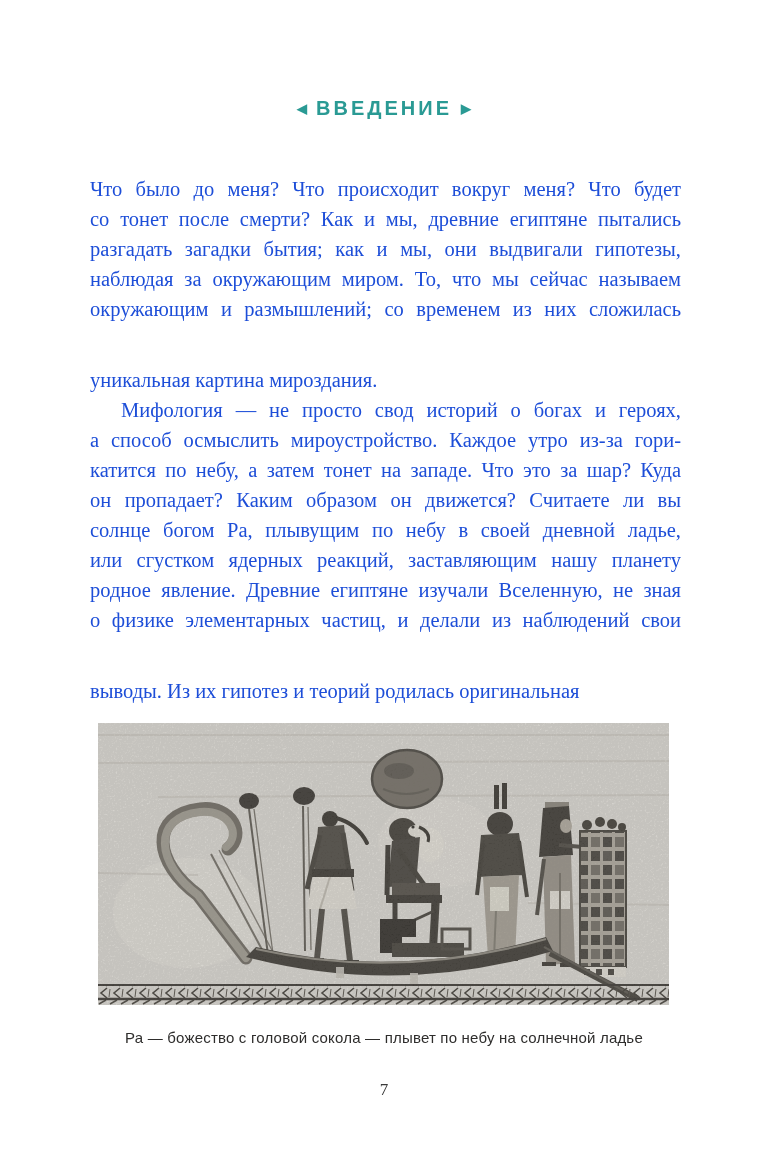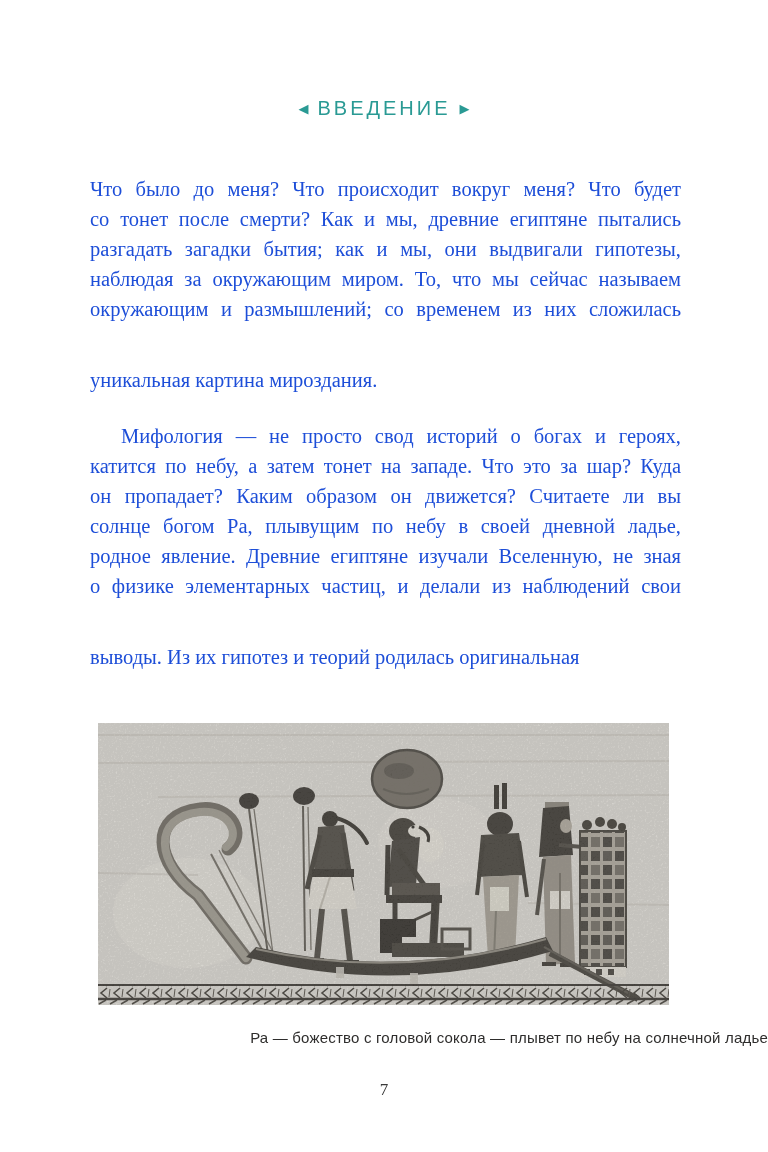--- a/index.html
+++ b/index.html
@@ -2,43 +2,43 @@
 <html><head>
 <meta charset="utf-8">
 <style>
   html,body { margin:0; padding:0; background:#ffffff; }
   .page {
     position:relative; width:768px; height:1152px; background:#ffffff;
     font-family:"Liberation Serif", serif; overflow:hidden;
   }
   .chapter-header {
     position:absolute; top:97px; left:0; width:768px; text-align:center;
-    font-family:"Liberation Sans", sans-serif; font-size:20px; font-weight:normal;
+    font-family:"Liberation Sans", sans-serif; font-size:20px; font-weight:bold;
     letter-spacing:3px; color:#2a9a94; line-height:22px;
   }
   .chapter-header .arrow {
     font-size:13px; letter-spacing:0; vertical-align:2px;
   }
   .chapter-header .arrow.left { margin-right:9px; }
   .chapter-header .arrow.right { margin-left:9px; }
   .body-text {
     position:absolute; left:90px; top:174px; width:591px;
     font-size:20.5px; line-height:30px; color:#1d4ed8;
   }
   .line {
     height:30px; overflow:hidden;
     text-align:justify; text-align-last:justify;
   }
   .line.last { text-align:left; text-align-last:left;margin-top:41px; }
-  .line.indent { text-indent:31px;margin-top:26px; }
+  .line.indent { text-indent:31px; }
   .artwork {
     position:absolute; left:98px; top:723px; width:571px; height:282px; margin:0;
   }
   .figure-caption {
-    position:absolute; top:1029px; left:0; width:768px; text-align:right;
+    position:absolute; top:1029px; left:0; width:768px; text-align:center;
     font-family:"Liberation Sans", sans-serif; font-size:15px; color:#2e2d2c;
     letter-spacing:0.2px;
   }
   .page-number {
     position:absolute; top:1080px; left:0; width:768px; text-align:center;
     font-size:17px; color:#3a3a3a;
   }
 </style>
 </head>
 <body>
@@ -50,23 +50,25 @@
   </div>
 
   <div class="body-text">
       <div class="line">Что было до меня? Что происходит вокруг меня? Что будет</div>
       <div class="line">со тонет после смерти? Как и мы, древние египтяне пытались</div>
       <div class="line">разгадать загадки бытия; как и мы, они выдвигали гипотезы,</div>
       <div class="line">наблюдая за окружающим миром. То, что мы сейчас называем</div>
       <div class="line">окружающим и размышлений; со временем из них сложилась</div>
       <div class="line last">уникальная картина мироздания.</div>
       <div class="line indent">Мифология — не просто свод историй о богах и героях,</div>
+      <div class="line">а способ осмыслить мироустройство. Каждое утро из-за гори-</div>
       <div class="line">катится по небу, а затем тонет на западе. Что это за шар? Куда</div>
       <div class="line">он пропадает? Каким образом он движется? Считаете ли вы</div>
       <div class="line">солнце богом Ра, плывущим по небу в своей дневной ладье,</div>
+      <div class="line">или сгустком ядерных реакций, заставляющим нашу планету</div>
       <div class="line">родное явление. Древние египтяне изучали Вселенную, не зная</div>
       <div class="line">о физике элементарных частиц, и делали из наблюдений свои</div>
       <div class="line last">выводы. Из их гипотез и теорий родилась оригинальная</div>
     </div>
 
   <figure class="artwork">
     <svg width="571" height="282" viewBox="0 0 571 282" xmlns="http://www.w3.org/2000/svg">
       <defs>
         <filter id="grain" x="0" y="0" width="100%" height="100%">
           <feTurbulence type="fractalNoise" baseFrequency="0.55" numOctaves="2" stitchTiles="stitch" result="n"></feTurbulence>

